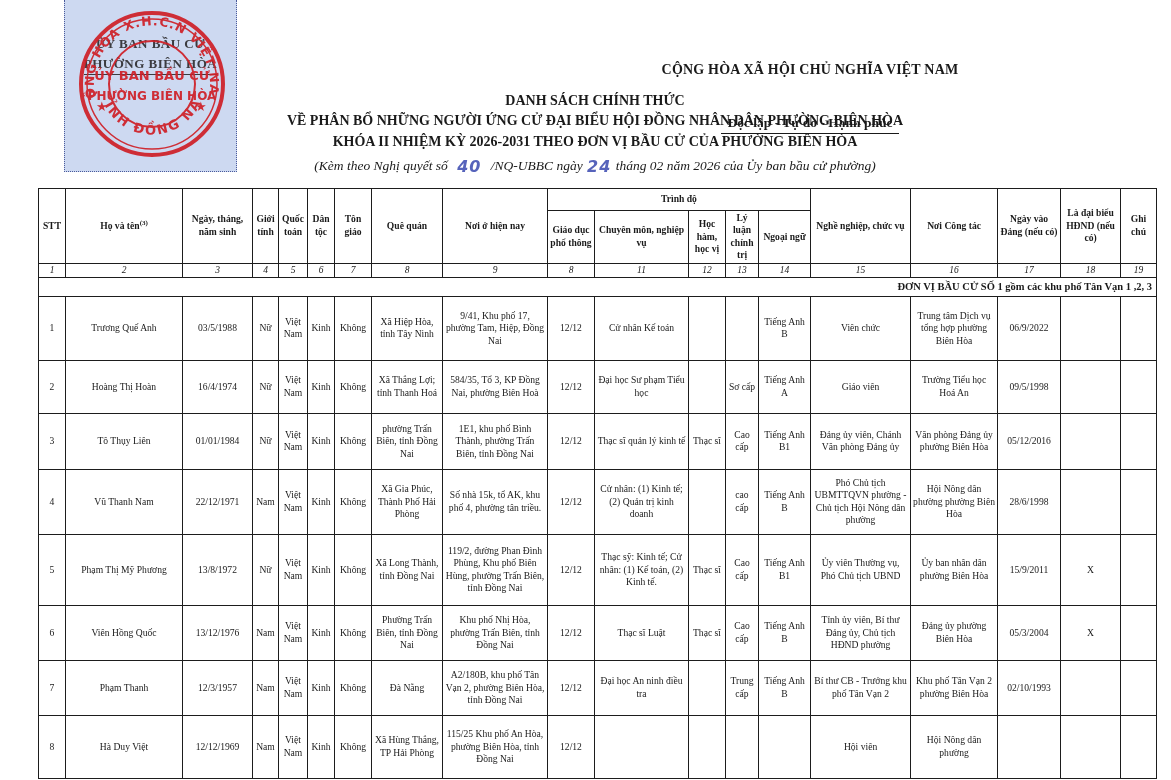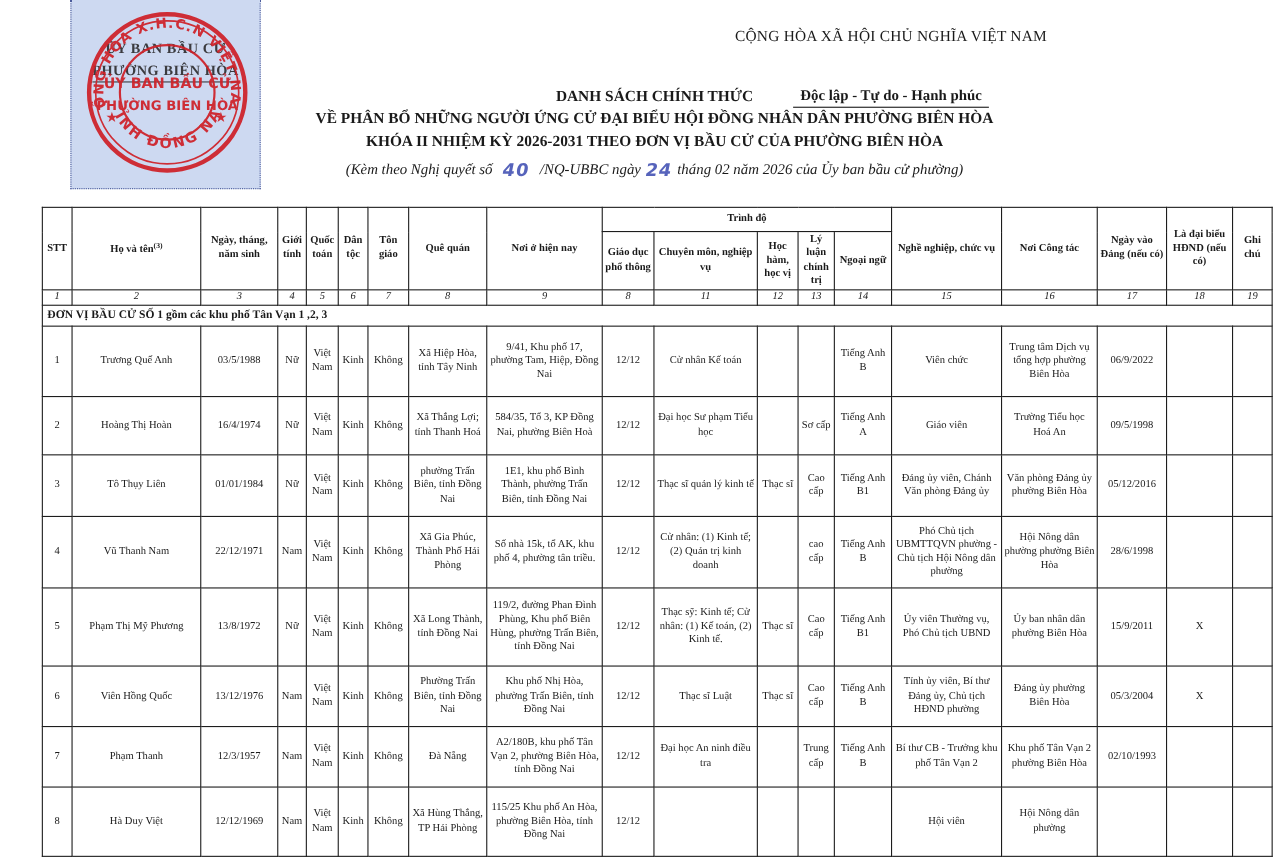--- a/index.html
+++ b/index.html
@@ -25,27 +25,27 @@
     text-align: center; font-weight: bold; font-size: 13px; color: #3b3b3f;
     line-height: 1.5; letter-spacing: .5px;
   }
   .letterhead .lh2 { border-bottom: 1px solid #3b3b3f; display: inline-block; padding-bottom: 1px; }
   .stamp-svg { position: absolute; left: 13px; top: 8px; opacity: .93; }
 
   
   .nat-header {
     position: absolute; left: 600px; top: 26px; width: 420px; text-align: center;
   }
-  .nat-line1 { font-weight: normal; font-size: 14px; letter-spacing: .2px; }
+  .nat-line1 { font-weight: bold; font-size: 14px; letter-spacing: .2px; margin-top: 36px; }
   .nat-line2 { font-weight: bold; font-size: 13.5px; margin-top: 19px; display: inline-block;
                border-bottom: 1.5px solid #1a1a1a; padding: 0 6px 2px; }
 
   
   .doc-title {
-    position: absolute; left: 120px; top: 79px; width: 950px; text-align: center; line-height: 1.45;
+    position: absolute; left: 120px; top: 91px; width: 950px; text-align: center; line-height: 1.45;
   }
   .t1, .t2, .t3 { font-weight: bold; font-size: 14px; }
   .t4 { font-style: italic; font-size: 13.5px; margin-top: 1px; }
   .hw {
     font-family: "DejaVu Sans", sans-serif;
     color: #5663bb; font-size: 16px; font-style: italic; font-weight: bold;
     position: relative; top: 2px; padding: 0 6px; letter-spacing: 1px;
   }
   .hw.day { padding: 0 1px; }
 
@@ -58,21 +58,21 @@
     border: 1px solid #1d1d1d;
     font-size: 9.6px; line-height: 1.3;
     text-align: center; vertical-align: middle;
     padding: 1px 2px;
     overflow: hidden;
     word-wrap: break-word;
   }
   table.main th { font-weight: bold; }
   tr.nums td { font-style: italic; font-size: 9.5px; height: 14px; padding: 0 2px; }
   tr.section td {
-    text-align: left; font-weight: bold; font-size: 10.5px;
+    text-align: right; font-weight: bold; font-size: 10.5px;
     padding: 2px 4px; height: 19px;
   }
   td.c1 { text-align: left; padding-left: 5px; }
 </style>
 </head>
 <body>
 
 <div class="page">
 
   <div class="stamp-box">

